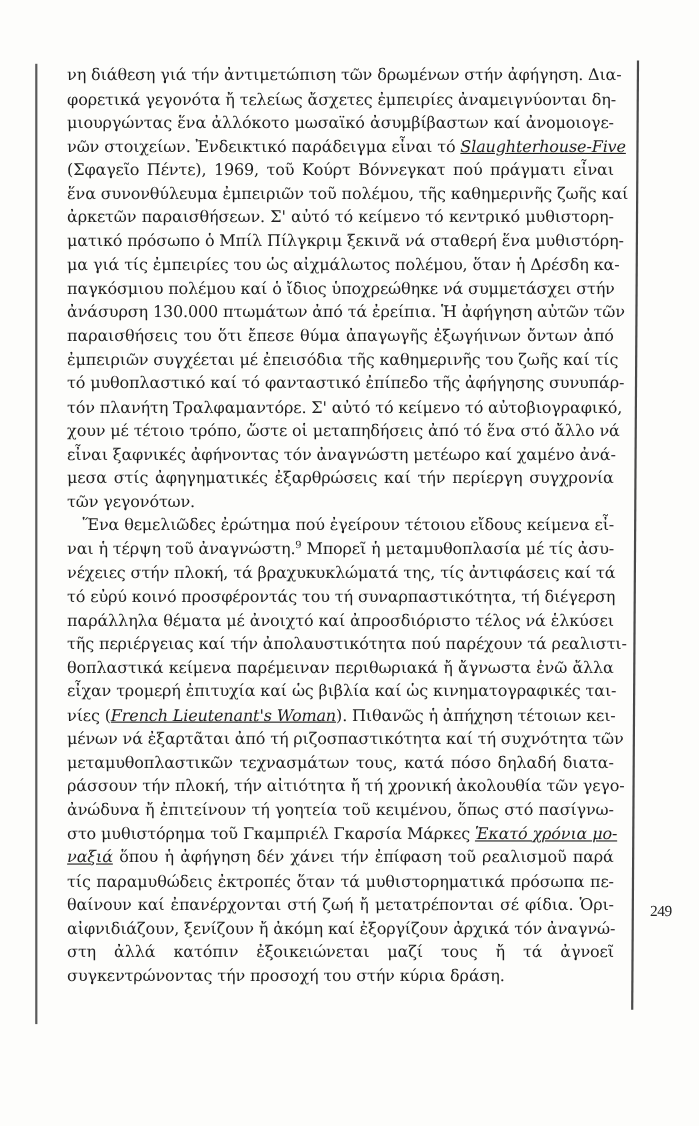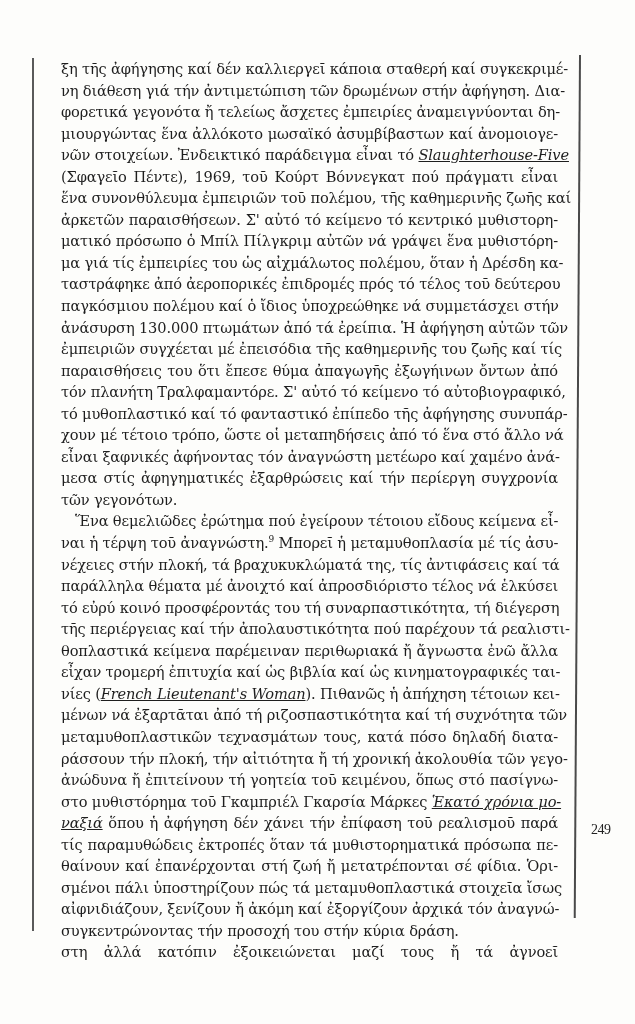--- a/index.html
+++ b/index.html
@@ -45,61 +45,58 @@
 </style>
 </head>
 <body>
 
 <div class="rule-left"></div>
 <div class="rule-right"></div>
 
 <div class="text-block">
 
   <div>
-    <span class="line">ξη τῆς ἀφήγησης καί δέν καλλιεργεῖ κάποια σταθερή καί συγκεκριμέ-</span>
     <span class="line">νη διάθεση γιά τήν ἀντιμετώπιση τῶν δρωμένων στήν ἀφήγηση. Δια-</span>
     <span class="line">φορετικά γεγονότα ἤ τελείως ἄσχετες ἐμπειρίες ἀναμειγνύονται δη-</span>
     <span class="line">μιουργώντας ἕνα ἀλλόκοτο μωσαϊκό ἀσυμβίβαστων καί ἀνομοιογε-</span>
     <span class="line"><span>νῶν στοιχείων. Ἐνδεικτικό παράδειγμα εἶναι τό</span> <i>Slaughterhouse-Five</i></span>
     <span class="line">(Σφαγεῖο Πέντε), 1969, τοῦ Κούρτ Βόννεγκατ πού πράγματι εἶναι</span>
     <span class="line">ἕνα συνονθύλευμα ἐμπειριῶν τοῦ πολέμου, τῆς καθημερινῆς ζωῆς καί</span>
     <span class="line">ἀρκετῶν παραισθήσεων. Σ' αὐτό τό κείμενο τό κεντρικό μυθιστορη-</span>
-    <span class="line">ματικό πρόσωπο ὁ Μπίλ Πίλγκριμ αὐτῶν νά γράψει ἕνα μυθιστόρη-</span>
+    <span class="line">ματικό πρόσωπο ὁ Μπίλ Πίλγκριμ ξεκινᾶ νά σταθερή ἕνα μυθιστόρη-</span>
     <span class="line">μα γιά τίς ἐμπειρίες του ὡς αἰχμάλωτος πολέμου, ὅταν ἡ Δρέσδη κα-</span>
-    <span class="line">ταστράφηκε ἀπό ἀεροπορικές ἐπιδρομές πρός τό τέλος τοῦ δεύτερου</span>
     <span class="line">παγκόσμιου πολέμου καί ὁ ἴδιος ὑποχρεώθηκε νά συμμετάσχει στήν</span>
     <span class="line">ἀνάσυρση 130.000 πτωμάτων ἀπό τά ἐρείπια. Ἡ ἀφήγηση αὐτῶν τῶν</span>
+    <span class="line">παραισθήσεις του ὅτι ἔπεσε θύμα ἀπαγωγῆς ἐξωγήινων ὄντων ἀπό</span>
     <span class="line">ἐμπειριῶν συγχέεται μέ ἐπεισόδια τῆς καθημερινῆς του ζωῆς καί τίς</span>
-    <span class="line">παραισθήσεις του ὅτι ἔπεσε θύμα ἀπαγωγῆς ἐξωγήινων ὄντων ἀπό</span>
+    <span class="line">τό μυθοπλαστικό καί τό φανταστικό ἐπίπεδο τῆς ἀφήγησης συνυπάρ-</span>
     <span class="line">τόν πλανήτη Τραλφαμαντόρε. Σ' αὐτό τό κείμενο τό αὐτοβιογραφικό,</span>
-    <span class="line">τό μυθοπλαστικό καί τό φανταστικό ἐπίπεδο τῆς ἀφήγησης συνυπάρ-</span>
     <span class="line">χουν μέ τέτοιο τρόπο, ὥστε οἱ μεταπηδήσεις ἀπό τό ἕνα στό ἄλλο νά</span>
     <span class="line">εἶναι ξαφνικές ἀφήνοντας τόν ἀναγνώστη μετέωρο καί χαμένο ἀνά-</span>
     <span class="line">μεσα στίς ἀφηγηματικές ἐξαρθρώσεις καί τήν περίεργη συγχρονία</span>
     <span class="line last">τῶν γεγονότων.</span>
   </div>
 
   <div>
     <span class="line indent">Ἕνα θεμελιῶδες ἐρώτημα πού ἐγείρουν τέτοιου εἴδους κείμενα εἶ-</span>
     <span class="line"><span>ναι ἡ τέρψη τοῦ ἀναγνώστη.</span><sup class="footnote-ref">9</sup><span> Μπορεῖ ἡ μεταμυθοπλασία μέ τίς ἀσυ-</span></span>
     <span class="line">νέχειες στήν πλοκή, τά βραχυκυκλώματά της, τίς ἀντιφάσεις καί τά</span>
+    <span class="line">τό εὐρύ κοινό προσφέροντάς του τή συναρπαστικότητα, τή διέγερση</span>
     <span class="line">παράλληλα θέματα μέ ἀνοιχτό καί ἀπροσδιόριστο τέλος νά ἑλκύσει</span>
-    <span class="line">τό εὐρύ κοινό προσφέροντάς του τή συναρπαστικότητα, τή διέγερση</span>
     <span class="line">τῆς περιέργειας καί τήν ἀπολαυστικότητα πού παρέχουν τά ρεαλιστι-</span>
     <span class="line">θοπλαστικά κείμενα παρέμειναν περιθωριακά ἤ ἄγνωστα ἐνῶ ἄλλα</span>
     <span class="line">εἶχαν τρομερή ἐπιτυχία καί ὡς βιβλία καί ὡς κινηματογραφικές ται-</span>
     <span class="line"><span>νίες (</span><i>French Lieutenant's Woman</i><span>). Πιθανῶς ἡ ἀπήχηση τέτοιων κει-</span></span>
     <span class="line">μένων νά ἐξαρτᾶται ἀπό τή ριζοσπαστικότητα καί τή συχνότητα τῶν</span>
     <span class="line">μεταμυθοπλαστικῶν τεχνασμάτων τους, κατά πόσο δηλαδή διατα-</span>
     <span class="line">ράσσουν τήν πλοκή, τήν αἰτιότητα ἤ τή χρονική ἀκολουθία τῶν γεγο-</span>
     <span class="line">ἀνώδυνα ἤ ἐπιτείνουν τή γοητεία τοῦ κειμένου, ὅπως στό πασίγνω-</span>
     <span class="line"><span>στο μυθιστόρημα τοῦ Γκαμπριέλ Γκαρσία Μάρκες</span> <i>Ἑκατό χρόνια μο-</i></span>
     <span class="line"><i>ναξιά</i><span> ὅπου ἡ ἀφήγηση δέν χάνει τήν ἐπίφαση τοῦ ρεαλισμοῦ παρά</span></span>
     <span class="line">τίς παραμυθώδεις ἐκτροπές ὅταν τά μυθιστορηματικά πρόσωπα πε-</span>
     <span class="line">θαίνουν καί ἐπανέρχονται στή ζωή ἤ μετατρέπονται σέ φίδια. Ὁρι-</span>
-    <span class="line">σμένοι πάλι ὑποστηρίζουν πώς τά μεταμυθοπλαστικά στοιχεῖα ἴσως</span>
     <span class="line">αἰφνιδιάζουν, ξενίζουν ἤ ἀκόμη καί ἐξοργίζουν ἀρχικά τόν ἀναγνώ-</span>
+    <span class="line">στη ἀλλά κατόπιν ἐξοικειώνεται μαζί τους ἤ τά ἀγνοεῖ</span>
     <span class="line last">συγκεντρώνοντας τήν προσοχή του στήν κύρια δράση.</span>
-    <span class="line">στη ἀλλά κατόπιν ἐξοικειώνεται μαζί τους ἤ τά ἀγνοεῖ</span>
   </div>
 </div>
 
 <div class="page-number">249</div>
 
 </body></html>

